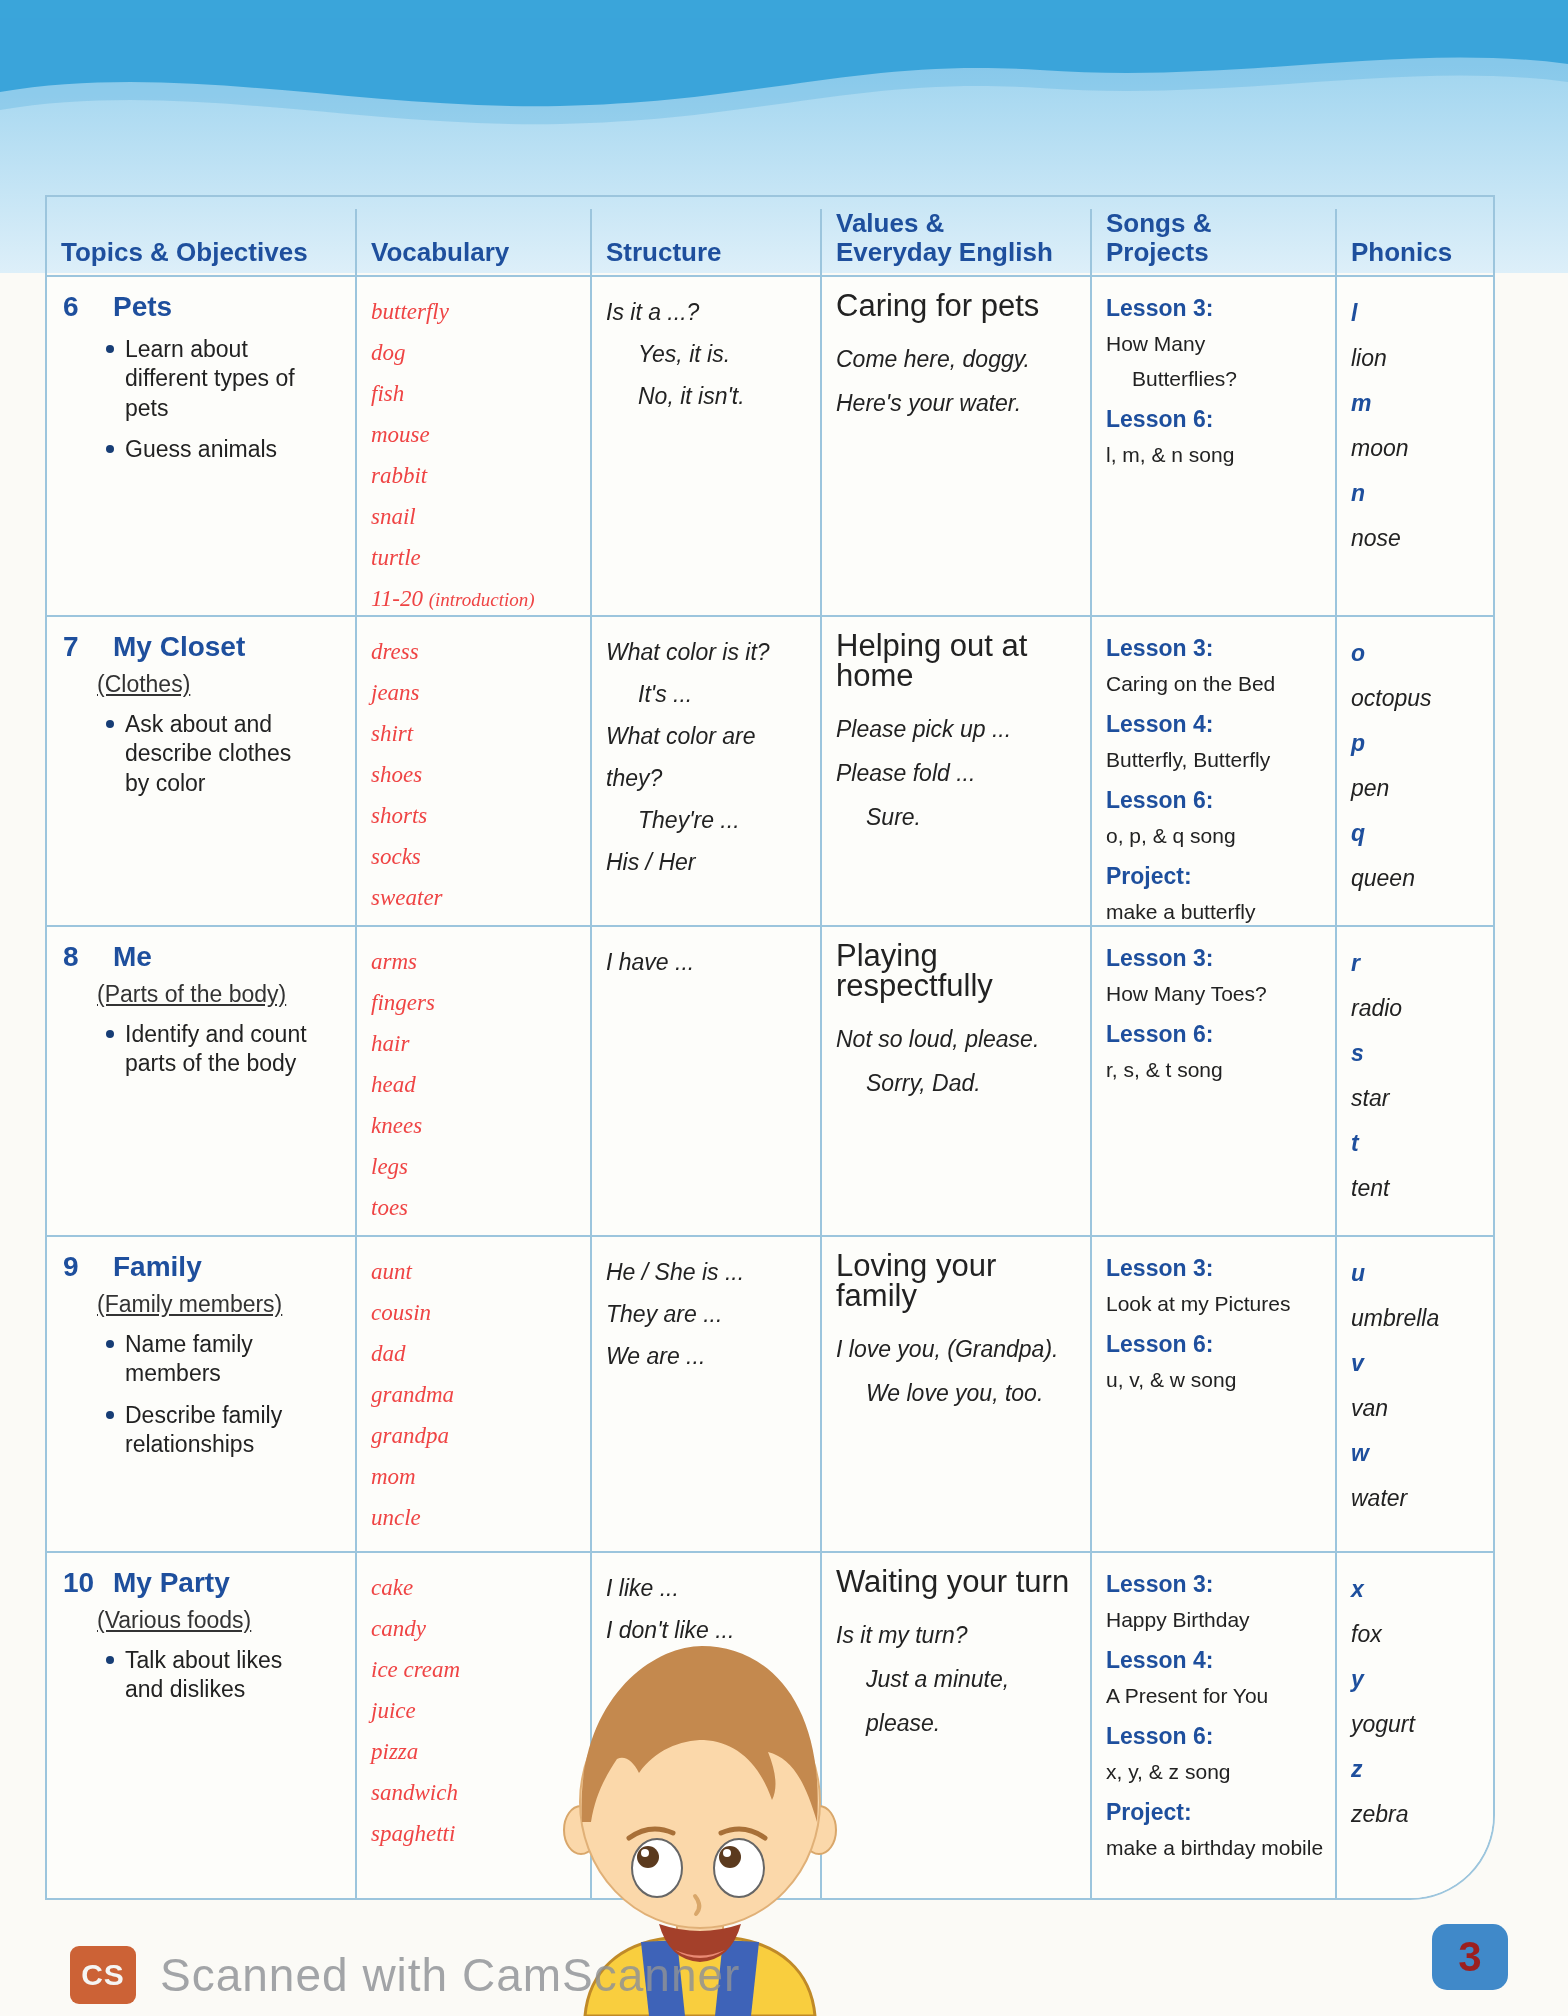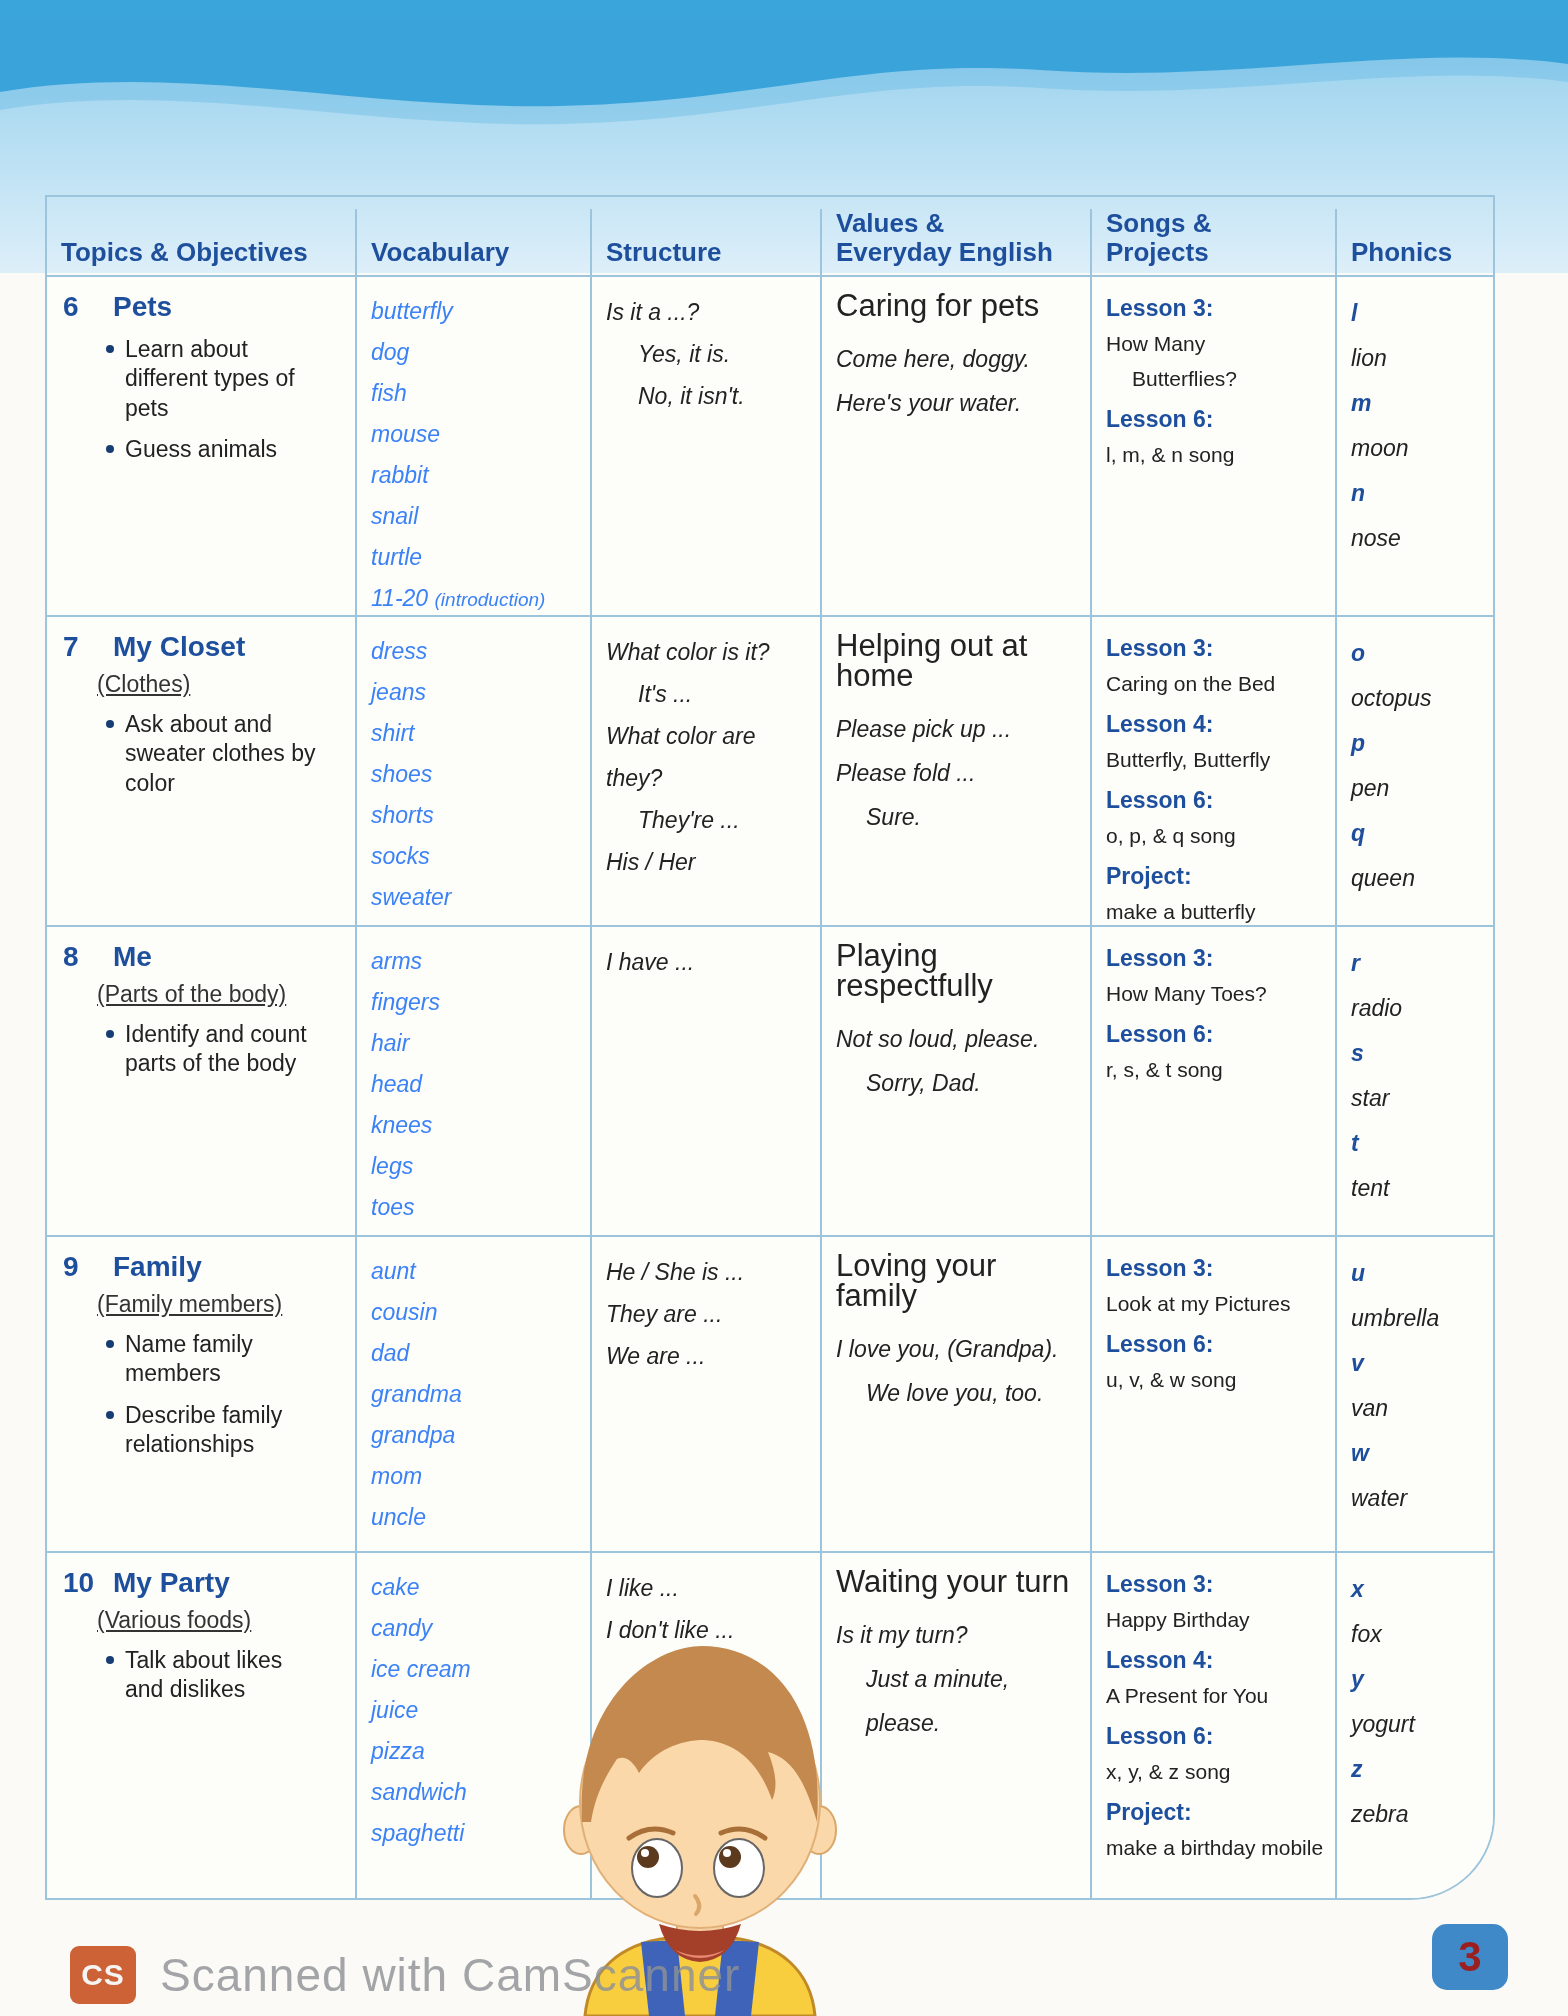--- a/index.html
+++ b/index.html
@@ -42,21 +42,21 @@
 
   
   .td.topics { padding-left:16px; }
   .topic-head { display:flex; align-items:baseline; font-size:28px; font-weight:bold; color:#1e4f9d; }
   .tnum { min-width:50px; }
   .tsub { margin:8px 0 4px 34px; font-size:23px; color:#333;text-decoration:underline; }
   .obj { position:relative; margin:12px 0 0 41px; padding-left:21px; max-width:215px; font-size:23px; line-height:1.28; color:#222; }
   .obj::before { content:""; position:absolute; left:2px; top:10px; width:8px; height:8px; border-radius:50%; background:#173d75; }
 
   
-  .voc-line { font-style:italic; font-size:23px; color:#3b82f6; line-height:41px; white-space:nowrap; }
+  .voc-line { font-style:italic; font-size:23px; color:#ef4444; line-height:41px; white-space:nowrap;font-family:Liberation Serif, serif; }
   .voc-line .note { font-size:19px; }
 
   
   .st-line { font-style:italic; font-size:23px; color:#222; line-height:42px; }
   .st-line.ind { padding-left:32px; }
 
   
   .val-title { font-size:31px; color:#222; line-height:30px; margin-bottom:16px; white-space:pre-line; }
   .val-phrase { font-style:italic; font-size:23px; color:#222; line-height:44px; }
   .val-phrase.ind { padding-left:30px; }
@@ -164,21 +164,21 @@
           <div class="ph-word">nose</div>
         </div>
       </div>
       <div class="trow">
         <div class="td topics">
           <div class="topic-head">
             <span class="tnum">7</span>
             <span class="ttitle">My Closet</span>
           </div>
           <div class="tsub">(Clothes)</div>
-          <div class="obj">Ask about and sweater clothes by color</div>
+          <div class="obj">Ask about and describe clothes by color</div>
         </div>
         <div class="td vocab">
           <div class="voc-line">dress</div>
           <div class="voc-line">jeans</div>
           <div class="voc-line">shirt</div>
           <div class="voc-line">shoes</div>
           <div class="voc-line">shorts</div>
           <div class="voc-line">socks</div>
           <div class="voc-line">sweater</div>
         </div>

